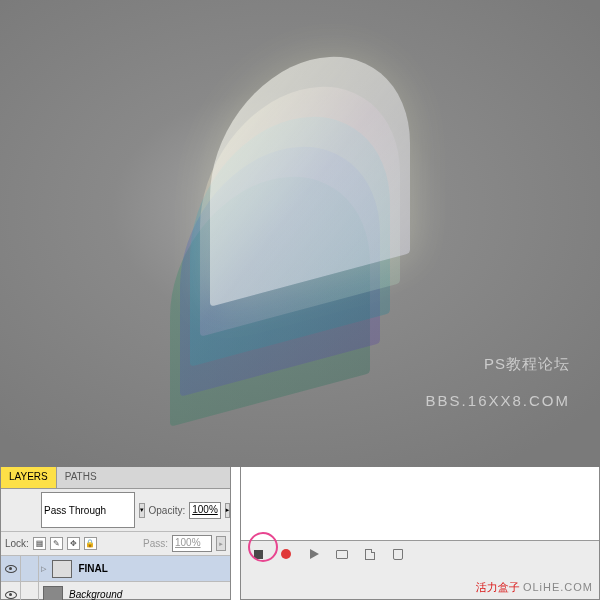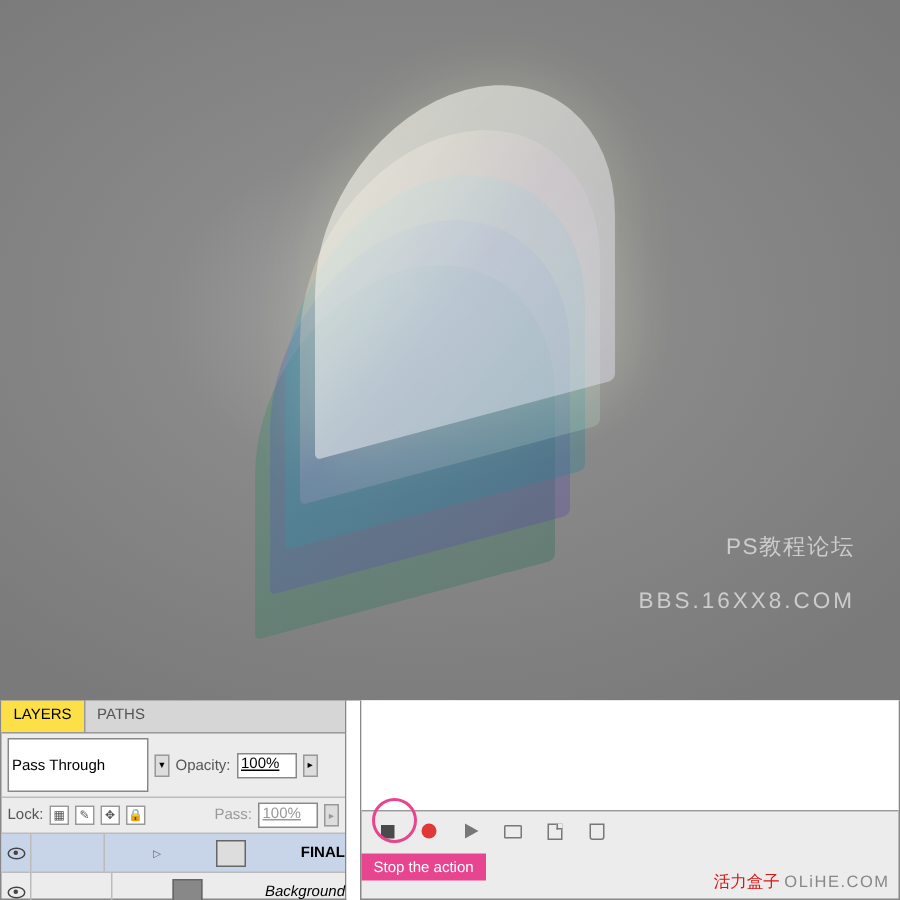--- a/index.html
+++ b/index.html
@@ -13,27 +13,27 @@
 .l4 { width: 200px; height: 220px; left: 70px; top: 40px; background: linear-gradient(135deg, rgba(245,245,200,0.7), rgba(220,160,220,0.3), rgba(180,230,200,0.4)); transform: skewY(-15deg); opacity: 0.6; }
 .l5 { width: 200px; height: 220px; left: 80px; top: 10px; background: linear-gradient(135deg, rgba(255,255,240,0.85), rgba(240,240,250,0.6)); transform: skewY(-15deg); opacity: 0.75; box-shadow: 0 0 40px rgba(255,255,200,0.3); }
 .watermark1 { position: absolute; right: 30px; top: 355px; color: #ccc; font-size: 15px; letter-spacing: 1px; font-weight: 500; }
 .watermark2 { position: absolute; right: 30px; top: 392px; color: #ccc; font-size: 15px; letter-spacing: 2px; }
 .bottom-area { display: flex; width: 600px; height: 133px; }
 .layers-panel { width: 231px; background: #ececec; border: 1px solid #888; border-top: none; }
 .panel-tabs { display: flex; background: #d6d6d6; border-bottom: 1px solid #999; height: 22px; }
 .ptab { padding: 4px 8px; color: #555; font-size: 10px; }
 .ptab.active { background: #fde047; color: #000; border-right: 1px solid #999; }
 .blend-row { display: flex; align-items: center; padding: 3px 4px; gap: 4px; border-bottom: 1px solid #bbb; }
-.blend-select { border: 1px solid #888; background: #fff; font-size: 10px; padding: 17px 2px; width: 94px; height: 32px; }
+.blend-select { border: 1px solid #888; background: #fff; font-size: 10px; padding: 17px 2px; width: 94px; height: 32px; margin-left: 36px; }
 .opval { border: 1px solid #888; background: #fff; width: 40px; font-size: 10px; padding: 1px 2px; display: inline-block; height: 17px; text-decoration: underline; }
 .small-label { color: #555; font-size: 10px; }
 .arrow-btn { width: 10px; height: 15px; background: #ddd; border: 1px solid #999; font-size: 7px; display: flex; align-items: center; justify-content: center; }
 .lock-row { display: flex; align-items: center; padding: 3px 4px; gap: 4px; border-bottom: 1px solid #bbb; font-size: 10px; color: #555; }
 .lock-icon { width: 13px; height: 13px; border: 1px solid #999; background: #fff; display: inline-flex; align-items: center; justify-content: center; font-size: 8px; }
-.layer-row { display: flex; align-items: center; border-bottom: 1px solid #bbb; height: 26px; justify-content: space-between; }
+.layer-row { display: flex; align-items: center; border-bottom: 1px solid #bbb; height: 26px; }
 .vis-cell { width: 20px; height: 100%; border-right: 1px solid #bbb; display: flex; align-items: center; justify-content: center; }
 .link-cell { width: 18px; height: 100%; border-right: 1px solid #bbb; }
 .thumb { width: 20px; height: 18px; margin: 0 4px; border: 1px solid #666; }
 .thumb.folder { background: #ddd; }
 .thumb.bg { background: #888; }
 .layer-name { font-size: 10px; padding-left: 2px; }
 .bold { font-weight: bold; }
 .italic { font-style: italic; }
 .eye { width: 12px; height: 8px; border: 1px solid #444; border-radius: 50%; position: relative; }
 .eye::after { content: ''; position: absolute; width: 3px; height: 3px; background: #444; border-radius: 50%; left: 3px; top: 1px; }
@@ -134,20 +134,19 @@
           <span class="folder-ic"></span>
         </span>
       <span class="tool-btn">
           <span class="page-ic"></span>
         </span>
       <span class="tool-btn">
           <span class="trash-ic"></span>
         </span>
     </div>
     <div class="highlight-ring"></div>
-    <div class="stop-callout">Stop the action</div>
     <div class="watermark-b">
       <span class="wb-red">活力盒子</span>
       <span class="wb-gray">OLiHE.COM</span>
     </div>
   </div>
 
 </div>
 
 </body></html>

